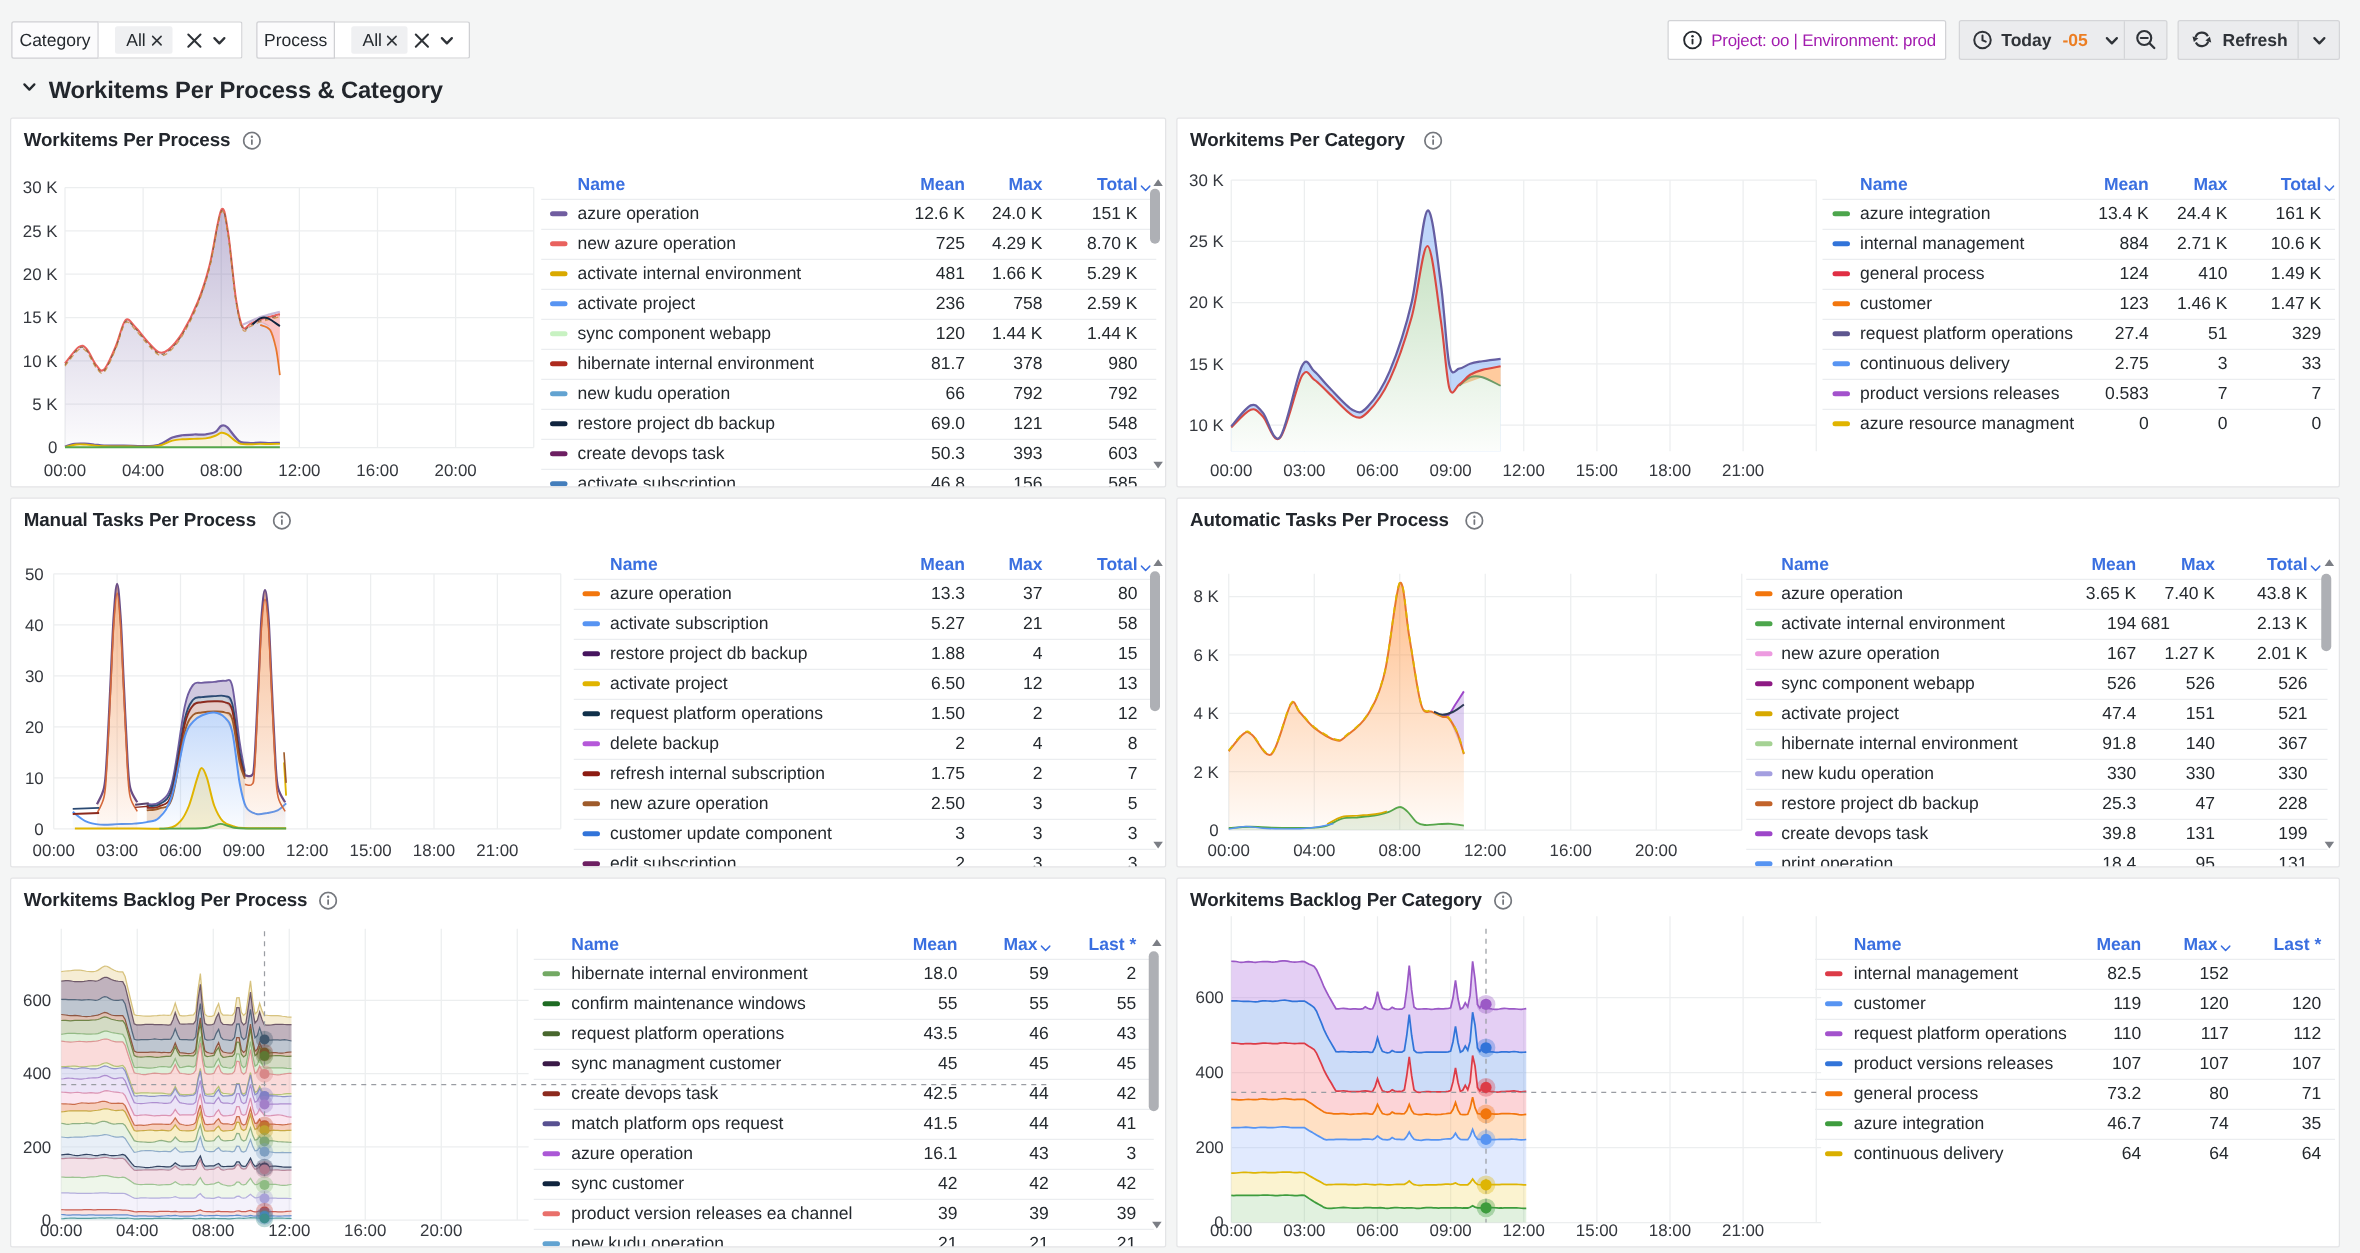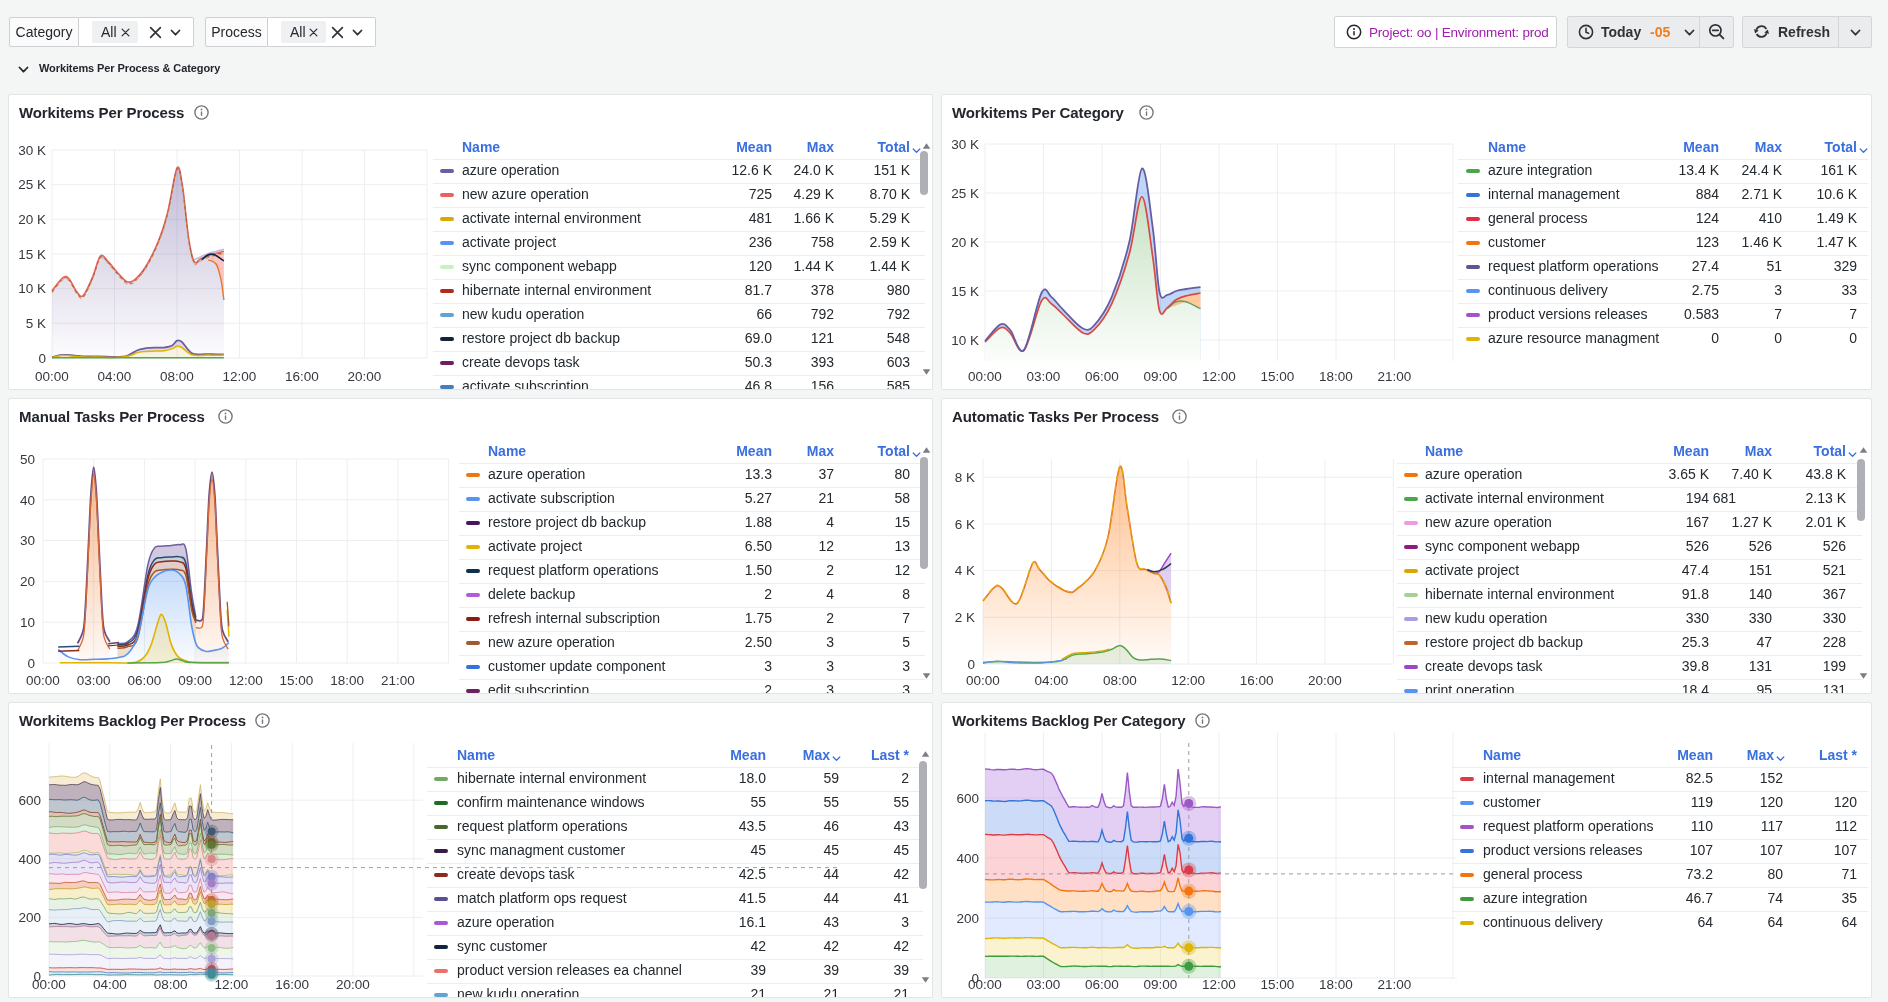--- a/index.html
+++ b/index.html
@@ -1,18 +1,18 @@
 <!DOCTYPE html>
 <html><head><meta charset="utf-8"><style>
 *{margin:0;padding:0;box-sizing:border-box}
 html,body{width:1888px;height:1002px;background:#f4f5f5;font-family:"Liberation Sans",sans-serif;overflow:hidden;position:relative}
 .abs{position:absolute}
 .panel{position:absolute;background:#fff;border:1px solid #e3e4e6;border-radius:2px;overflow:hidden}
 .ptitle{position:absolute;left:10px;top:9px;font-size:15px;font-weight:bold;color:#22262c;letter-spacing:-0.1px}
-.sechdr{position:absolute;left:39px;top:62px;font-size:11px;font-weight:bold;color:#22262c;letter-spacing:-0.1px}
+.sechdr{position:absolute;left:39px;top:62px;font-size:19px;font-weight:bold;color:#22262c;letter-spacing:-0.1px}
 .lname{font-size:14px;color:#24292e;white-space:nowrap}
 .lnum{font-size:14px;color:#24292e;text-align:right;white-space:nowrap}
 .lhead{font-size:14px;font-weight:bold;color:#3a6fe0;white-space:nowrap}
 .sep{position:absolute;height:1px;background:#ebedf0}
 .swatch{position:absolute;height:4px;border-radius:2px;width:14px}
 .thumb{position:absolute;width:8px;border-radius:4px;background:#aeb0b5}
 .btn{position:absolute;background:#ebecee;border:1px solid #d4d5d8;border-radius:2px;display:flex;align-items:center}
 .btxt{font-size:14px;font-weight:bold;color:#2f3338}
 </style></head>
 <body>

